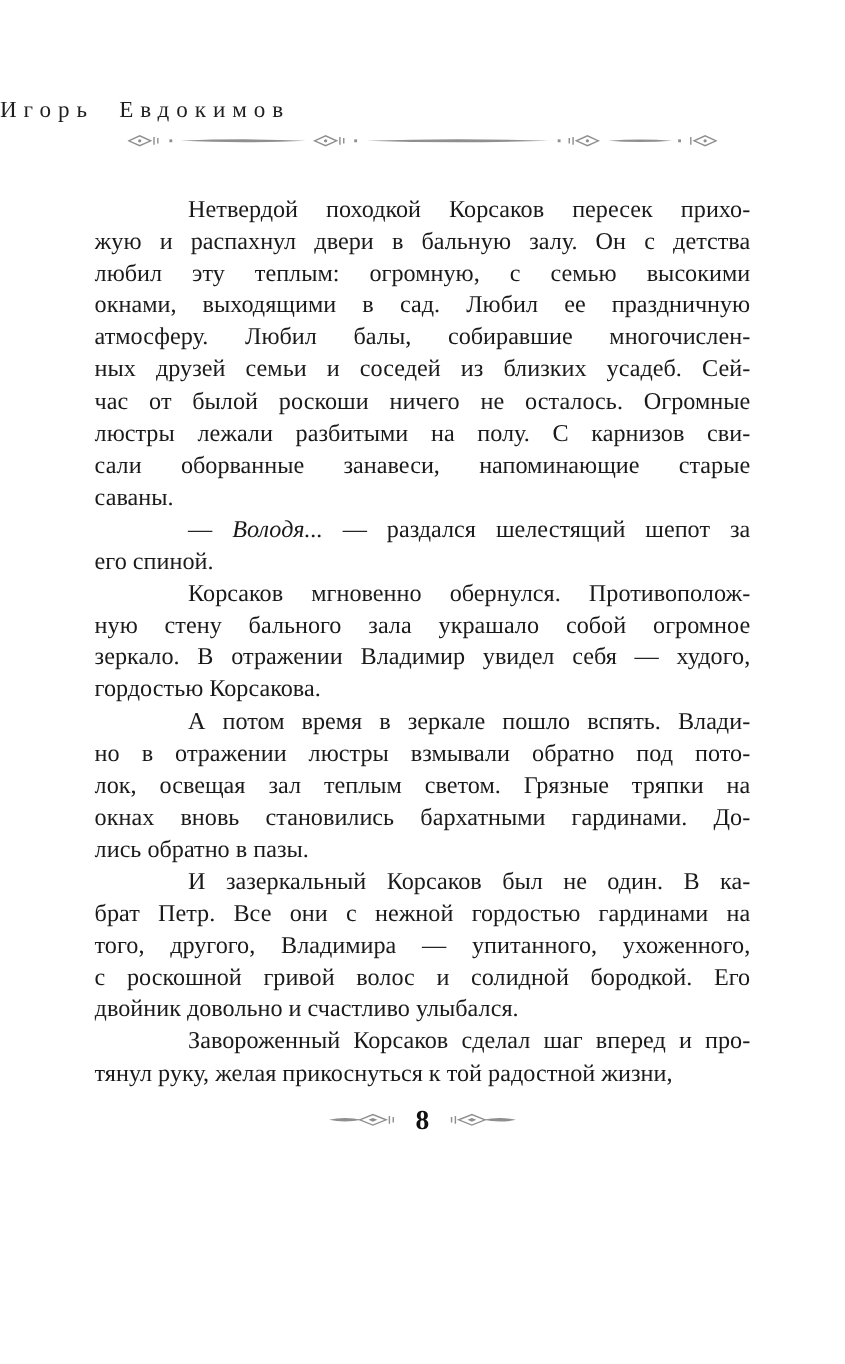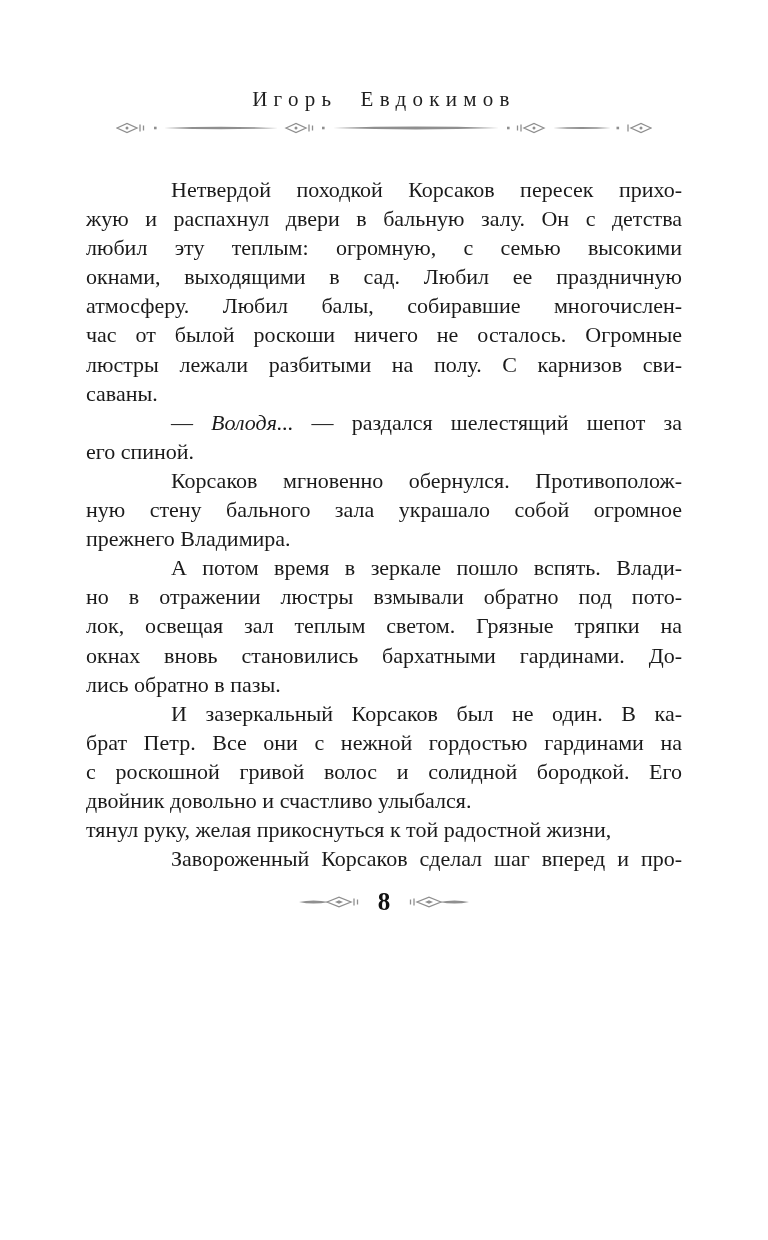--- a/index.html
+++ b/index.html
@@ -12,21 +12,21 @@
     position: relative;
     width: 768px;
     height: 1240px;
     background: var(--bg);
     font-family: "Liberation Serif", "DejaVu Serif", serif;
     overflow: hidden;
     margin: 0 auto;
   }
   .author-header {
     margin-top: 86px;
-    text-align: center;
+    text-align: left;
     font-size: 21px;
     line-height: 26px;
     letter-spacing: 0.30em;
     word-spacing: 0.55em;
     color: #1e1e1e;
     white-space: nowrap;
   }
   .divider {
     display: block;
     margin: 9px auto 0 auto;
@@ -113,39 +113,43 @@
       <circle cx="11" cy="7" r="1.5" fill="currentColor"></circle>
     </g>
   </svg>
 
   <div class="text-block" id="text-block">
       <div class="line par-first">Нетвердой походкой Корсаков пересек прихо-</div>
       <div class="line">жую и распахнул двери в бальную залу. Он с детства</div>
       <div class="line">любил эту теплым: огромную, с семью высокими</div>
       <div class="line">окнами, выходящими в сад. Любил ее праздничную</div>
       <div class="line">атмосферу. Любил балы, собиравшие многочислен-</div>
+      <div class="line">ных друзей семьи и соседей из близких усадеб. Сей-</div>
       <div class="line">час от былой роскоши ничего не осталось. Огромные</div>
       <div class="line">люстры лежали разбитыми на полу. С карнизов сви-</div>
+      <div class="line">сали оборванные занавеси, напоминающие старые</div>
       <div class="line par-last">саваны.</div>
       <div class="line par-first"><span>— </span><span class="italic">Володя...</span><span> — раздался шелестящий шепот за</span></div>
       <div class="line par-last">его спиной.</div>
       <div class="line par-first">Корсаков мгновенно обернулся. Противополож-</div>
       <div class="line">ную стену бального зала украшало собой огромное</div>
-      <div class="line par-last">прежнего Владимира.</div>
+      <div class="line">зеркало. В отражении Владимир увидел себя — худого,</div>
+      <div class="line par-last">гордостью Корсакова.</div>
       <div class="line par-first">А потом время в зеркале пошло вспять. Влади-</div>
       <div class="line">но в отражении люстры взмывали обратно под пото-</div>
       <div class="line">лок, освещая зал теплым светом. Грязные тряпки на</div>
       <div class="line">окнах вновь становились бархатными гардинами. До-</div>
       <div class="line par-last">лись обратно в пазы.</div>
       <div class="line par-first">И зазеркальный Корсаков был не один. В ка-</div>
       <div class="line">брат Петр. Все они с нежной гордостью гардинами на</div>
+      <div class="line">того, другого, Владимира — упитанного, ухоженного,</div>
       <div class="line">с роскошной гривой волос и солидной бородкой. Его</div>
       <div class="line par-last">двойник довольно и счастливо улыбался.</div>
+      <div class="line par-first">Завороженный Корсаков сделал шаг вперед и про-</div>
       <div class="line par-last">тянул руку, желая прикоснуться к той радостной жизни,</div>
-      <div class="line par-first">Завороженный Корсаков сделал шаг вперед и про-</div>
     </div>
 
   <div class="footer">
     <svg width="62" height="14" viewBox="0 0 62 14" xmlns="http://www.w3.org/2000/svg">
       <path d="M0,7 Q14,3.8 30,7 Q14,10.2 0,7 Z" fill="currentColor"></path>
       <path d="M28,7 L40,2.2 L52,7 L40,11.8 Z" stroke="currentColor" stroke-width="1.3" fill="none"></path>
       <path d="M36,7 L40,5.3 L44,7 L40,8.7 Z" fill="currentColor"></path>
       <line x1="55" y1="3.5" x2="55" y2="10.5" stroke="currentColor" stroke-width="1.3"></line>
       <line x1="58.5" y1="4.5" x2="58.5" y2="9.5" stroke="currentColor" stroke-width="1.3"></line>
     </svg>

